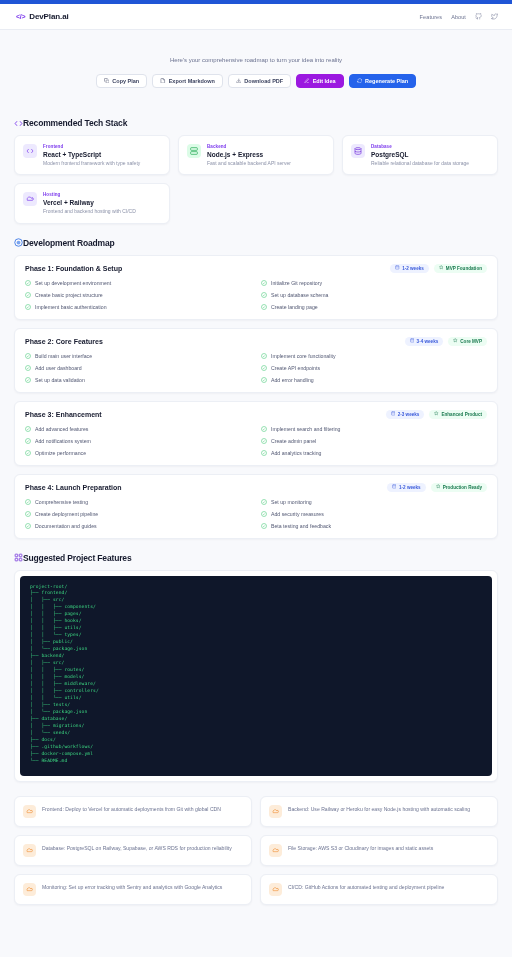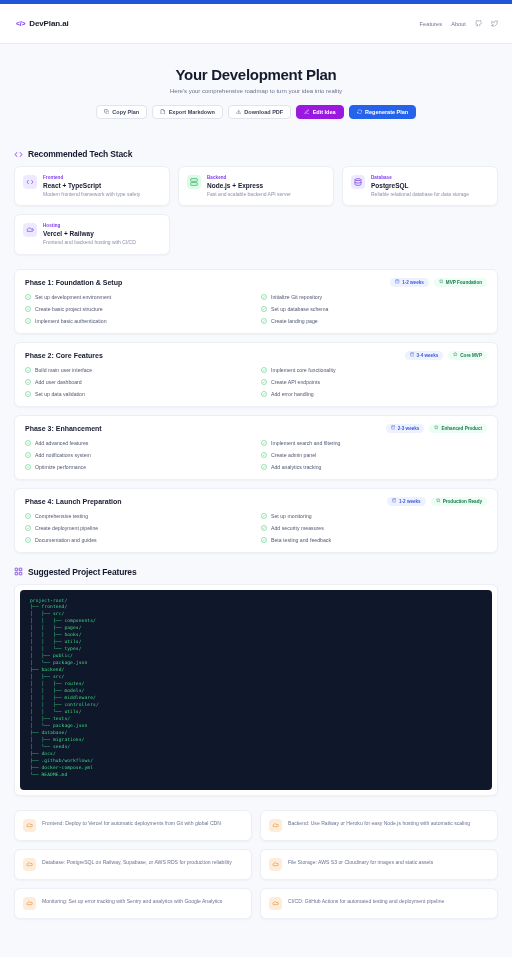--- a/index.html
+++ b/index.html
@@ -7,21 +7,21 @@
   body {
     font-family: "Liberation Sans", sans-serif;
     background: #f8f9fc;
     color: #1e2235;
     -webkit-font-smoothing: antialiased;
   }
 
   
   .top-accent { height: 4px; background: #1f55d6; }
   .header {
-    height: 40px;
+    height: 26px;
     background: #ffffff;
     border-bottom: 1px solid #e9ecf3;
     display: flex;
     align-items: center;
     padding: 0 14px 0 16px;
   }
   .brand { display: flex; align-items: center; gap: 4px; }
   .brand-mark { color: #7c3aed; font-size: 7px; font-weight: 700; letter-spacing: -0.3px; }
   .brand-name { font-size: 8px; font-weight: 700; color: #161a2e; letter-spacing: -0.1px; }
   .nav { margin-left: auto; display: flex; align-items: center; gap: 9px; }
@@ -69,21 +69,20 @@
   .btn-purple { background: #9b18e0; color: #fff; border: 1px solid #9b18e0; }
   .btn-purple svg { stroke: #fff; }
   .btn-blue { background: #2563eb; color: #fff; border: 1px solid #2563eb; }
   .btn-blue svg { stroke: #fff; }
 
   
   .section { padding: 0 14px; margin-top: 14px; }
   .section-head {
     display: flex;
     align-items: center;
-    gap: 5px;
     margin-bottom: 7px;
   }
   .section-icon { width: 9px; height: 9px; display: flex; align-items: center; justify-content: center; }
   .section-icon svg { width: 9px; height: 9px; }
   .section-title {
     font-size: 8.5px;
     font-weight: 700;
     color: #161a2e;
     letter-spacing: -0.15px;
   }
@@ -262,21 +261,20 @@
     </span>
     <span class="nav-icon">
       <svg viewBox="0 0 24 24">
           <path d="M23 3a10.9 10.9 0 0 1-3.1 1.5 4.5 4.5 0 0 0-7.9 3v1A10.7 10.7 0 0 1 3 4s-4 9 5 13a11.6 11.6 0 0 1-7 2c9 5 20 0 20-11.5a4.5 4.5 0 0 0-.1-.8A7.7 7.7 0 0 0 23 3z"></path>
         </svg>
     </span>
   </div>
 </div>
 
 <div class="hero">
-  <h1>Your Development Plan</h1>
   <p>Here's your comprehensive roadmap to turn your idea into reality</p>
   <div class="actions">
     <button class="btn btn-ghost">
       <span>
         <svg viewBox="0 0 24 24" stroke="currentColor">
             <rect x="9" y="9" width="13" height="13" rx="2"></rect>
             <path d="M5 15H4a2 2 0 0 1-2-2V4a2 2 0 0 1 2-2h9a2 2 0 0 1 2 2v1"></path>
           </svg>
       </span>
       <span>Copy Plan</span>
@@ -381,20 +379,29 @@
       <div>
         <div class="stack-cat">Hosting</div>
         <div class="stack-name">Vercel + Railway</div>
         <div class="stack-desc">Frontend and backend hosting with CI/CD</div>
       </div>
     </div>
   </div>
 </div>
 
 <div class="section">
+  <div class="section-head">
+    <span class="section-icon">
+      <svg viewBox="0 0 24 24" fill="none" stroke="#2f6fe4" stroke-width="2.2">
+          <circle cx="12" cy="12" r="10"></circle>
+          <circle cx="12" cy="12" r="5" fill="#7aa4ef" stroke="none"></circle>
+        </svg>
+    </span>
+    <span class="section-title">Development Roadmap</span>
+  </div>
 
   <div class="phase-card">
     <div class="phase-top">
       <span class="phase-title">Phase 1: Foundation &amp; Setup</span>
       <span class="badges">
         <span class="badge badge-time">
           <span><svg viewBox="0 0 24 24" stroke="currentColor">
                 <rect x="3" y="4" width="18" height="18" rx="2"></rect>
                 <path d="M16 2v4M8 2v4M3 10h18"></path>
               </svg></span>

